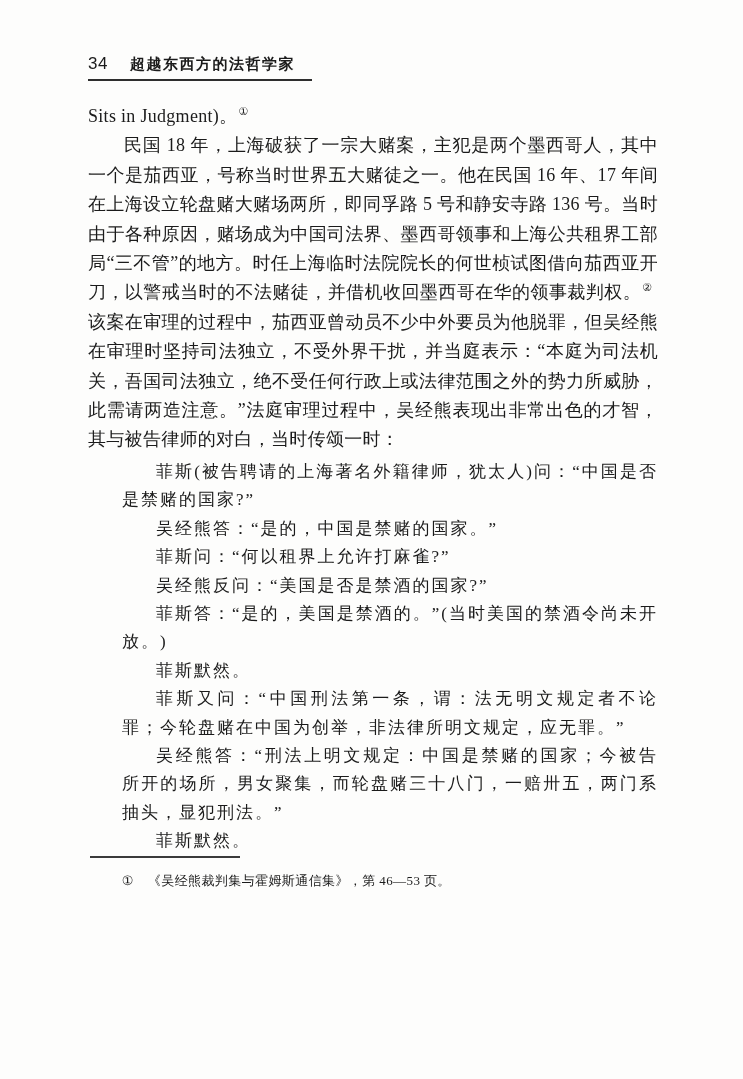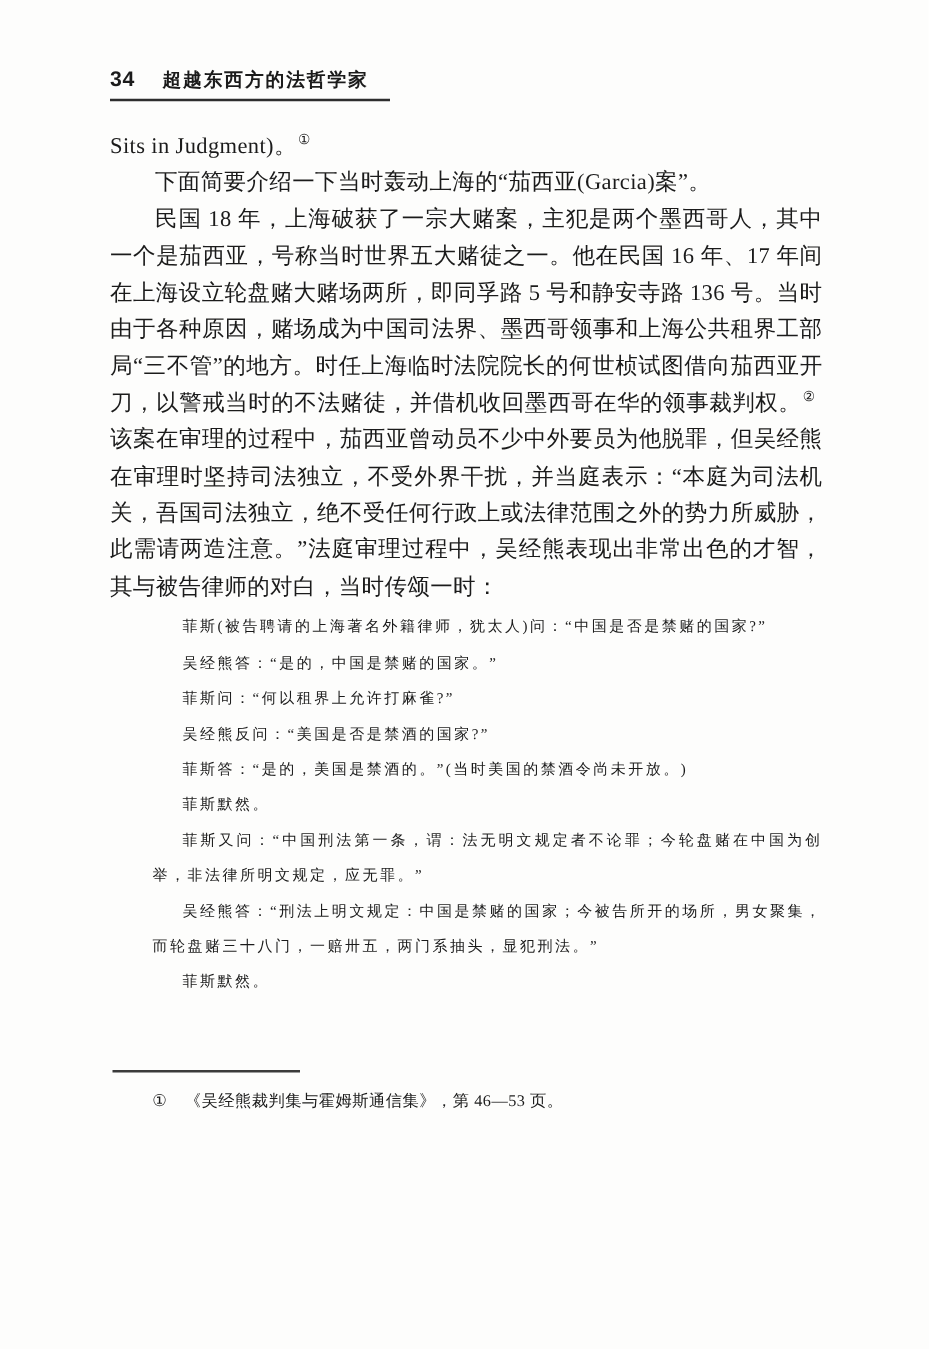--- a/index.html
+++ b/index.html
@@ -19,21 +19,21 @@
     left: 88px;
     top: 54px;
     width: 224px;
     display: flex;
     align-items: baseline;
     gap: 22px;
     border-bottom: 2px solid #2e2e2e;
     padding-bottom: 5px;
     font-family: "Liberation Sans", "DejaVu Sans", sans-serif;
   }
-  .page-num { font-size: 17px; font-weight: bold; letter-spacing: 0.5px; }
+  .page-num { font-size: 17px; font-weight: normal; letter-spacing: 0.5px; }
   .run-title { font-size: 15px; font-weight: bold; letter-spacing: 1.5px; white-space: nowrap; }
   
   .body-text {
     position: absolute;
     left: 88px;
     top: 102px;
     width: 570px;
     font-size: 18px;
     line-height: 29.4px;
     letter-spacing: 0.3px;
@@ -46,21 +46,21 @@
     vertical-align: super;
     line-height: 0;
     letter-spacing: 0;
     margin: 0 6px 0 1px;
   }
   sup.fnmark.endmark { margin-right: 0; }
   
   .dialogue {
     margin: 3px 0 0 34px;
     width: 536px;
-    font-size: 12px;
+    font-size: 17px;
     line-height: 28.4px;
     letter-spacing: 2px;
   }
   .dialogue p { margin: 0; text-indent: 2em; }
   
   .footnotes {
     position: absolute;
     left: 88px;
     top: 856px;
     width: 572px;
@@ -83,21 +83,20 @@
 <div class="page">
 
   <header class="running-head">
     <span class="page-num">34</span>
     <span class="run-title">超越东西方的法哲学家</span>
   </header>
 
   <main class="body-text">
     <p class="noindent"><span>Sits in Judgment)。</span><sup class="fnmark endmark">①</sup></p>
 
-    <p>下面简要介绍一下当时轰动上海的“茄西亚(Garcia)案”。</p>
 
     <p><span>民国 18 年，上海破获了一宗大赌案，主犯是两个墨西哥人，其中一个是茄西亚，号称当时世界五大赌徒之一。他在民国 16 年、17 年间在上海设立轮盘赌大赌场两所，即同孚路 5 号和静安寺路 136 号。当时由于各种原因，赌场成为中国司法界、墨西哥领事和上海公共租界工部局“三不管”的地方。时任上海临时法院院长的何世桢试图借向茄西亚开刀，以警戒当时的不法赌徒，并借机收回墨西哥在华的领事裁判权。</span><sup class="fnmark">②</sup><span>该案在审理的过程中，茄西亚曾动员不少中外要员为他脱罪，但吴经熊在审理时坚持司法独立，不受外界干扰，并当庭表示：“本庭为司法机关，吾国司法独立，绝不受任何行政上或法律范围之外的势力所威胁，此需请两造注意。”法庭审理过程中，吴经熊表现出非常出色的才智，其与被告律师的对白，当时传颂一时：</span></p>
 
     <section class="dialogue">
       <p>菲斯(被告聘请的上海著名外籍律师，犹太人)问：“中国是否是禁赌的国家?”</p>
       <p>吴经熊答：“是的，中国是禁赌的国家。”</p>
       <p>菲斯问：“何以租界上允许打麻雀?”</p>
       <p>吴经熊反问：“美国是否是禁酒的国家?”</p>
       <p>菲斯答：“是的，美国是禁酒的。”(当时美国的禁酒令尚未开放。)</p>
       <p>菲斯默然。</p>

